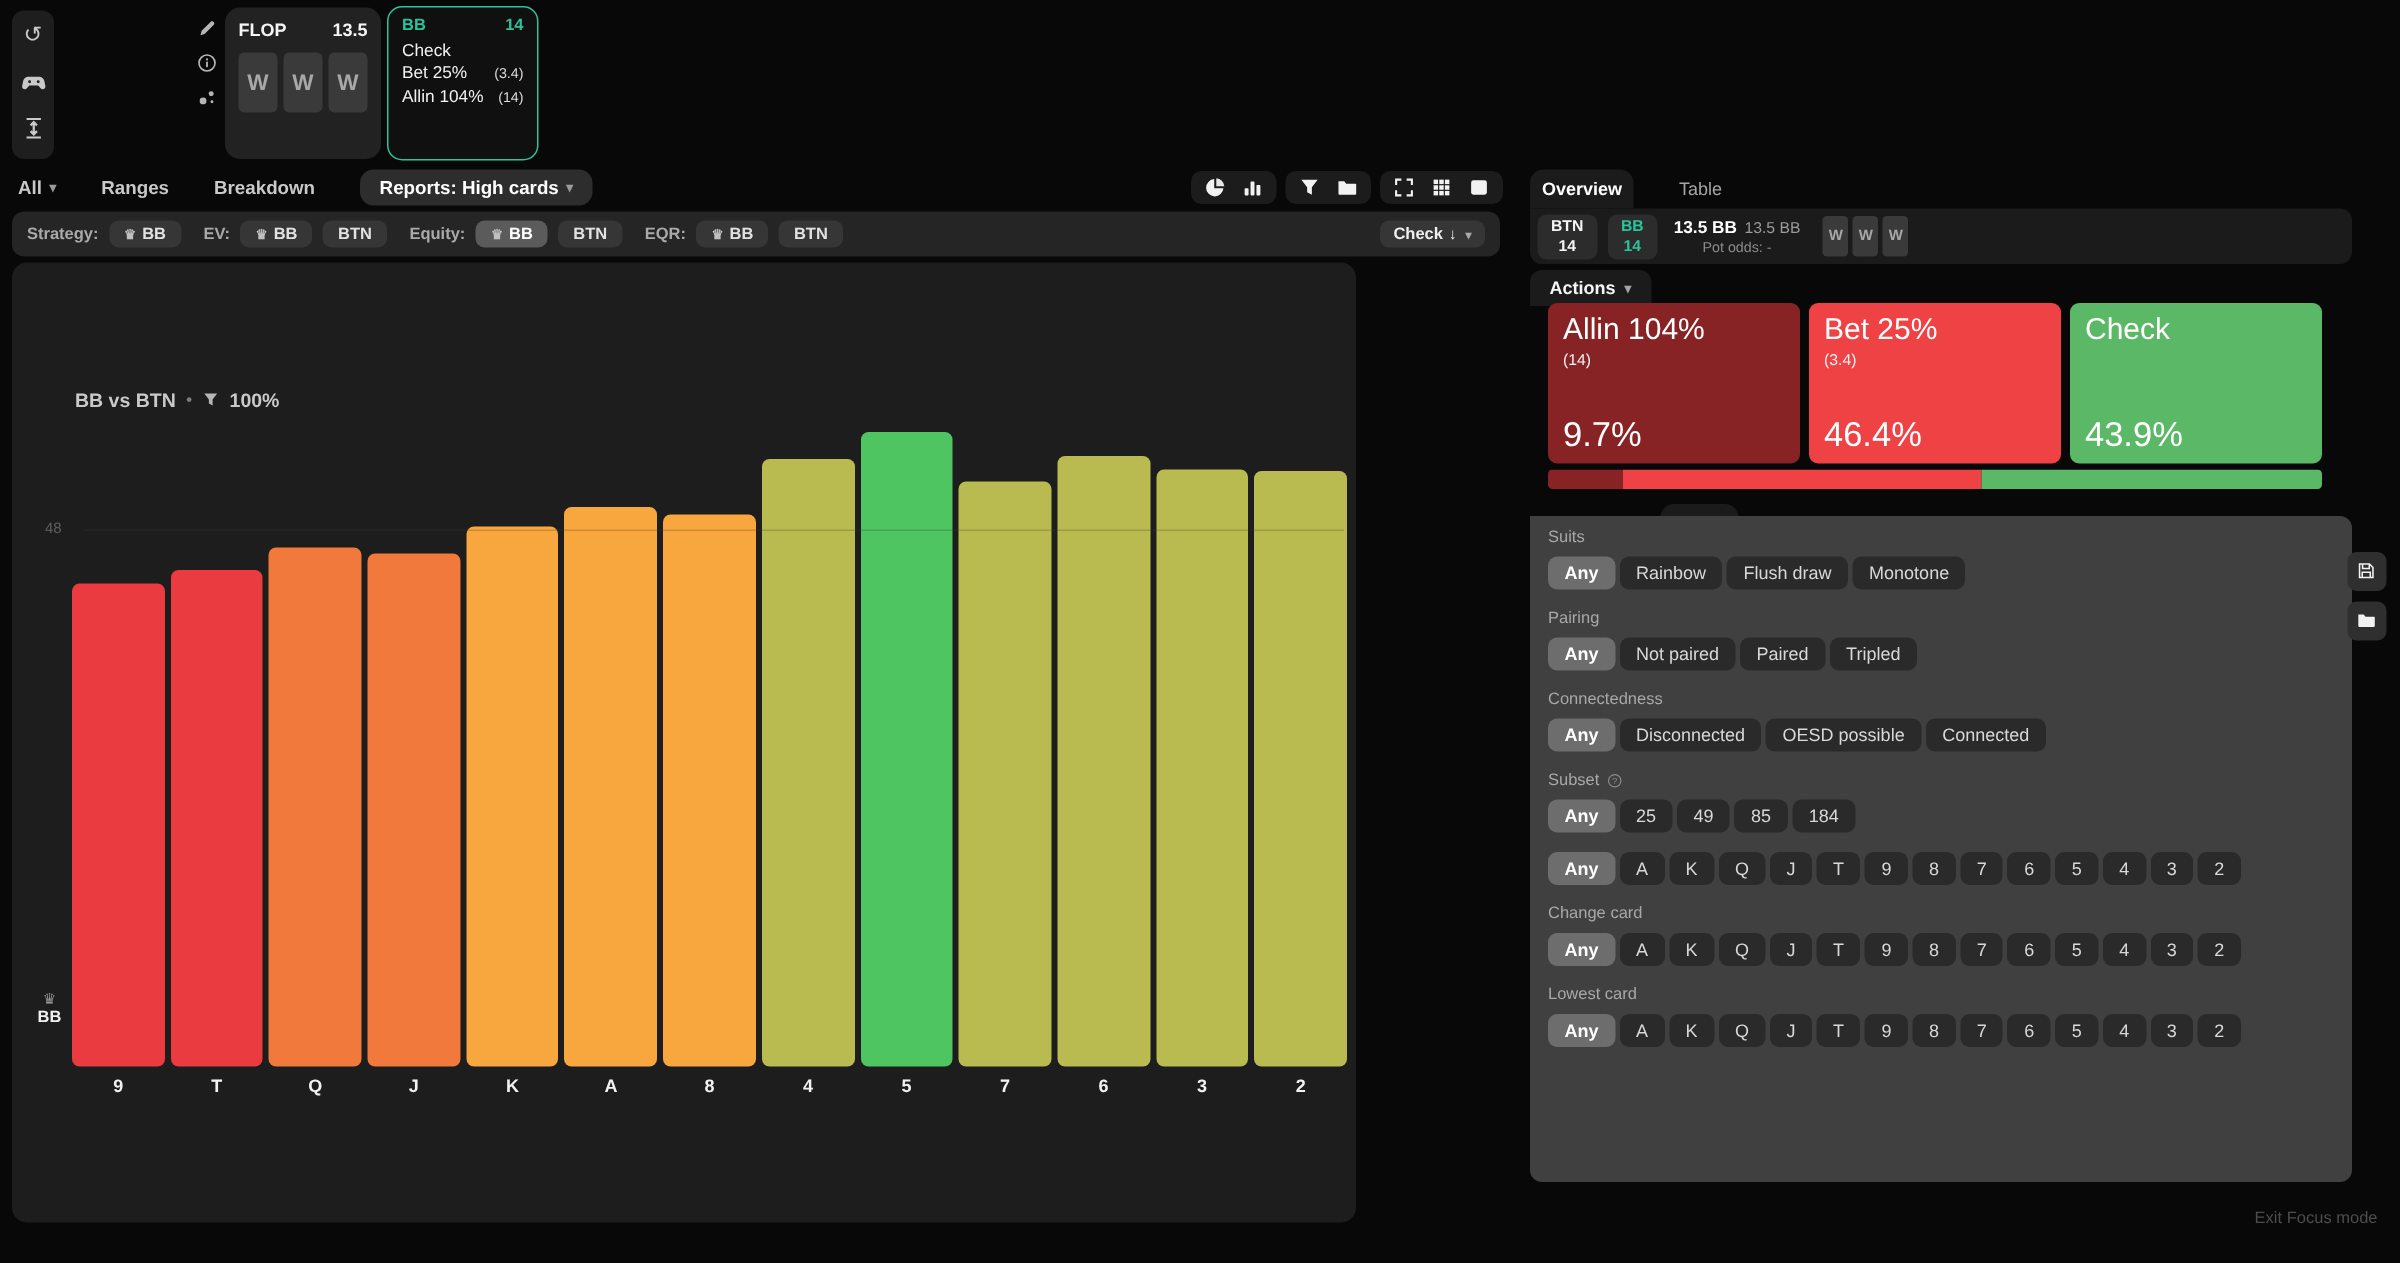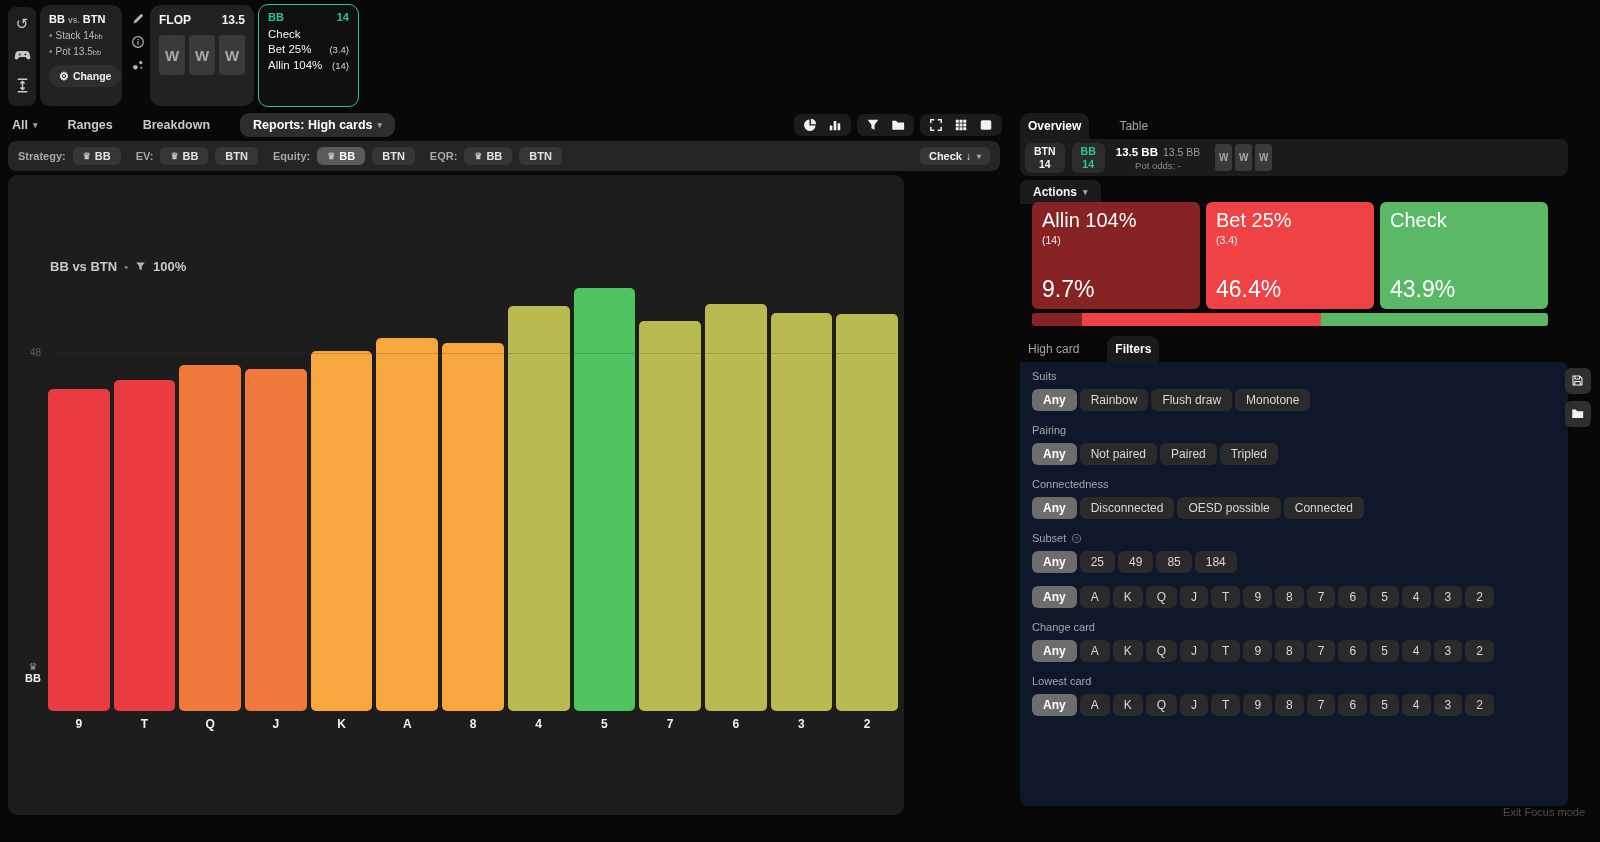--- a/index.html
+++ b/index.html
@@ -93,21 +93,21 @@
   .actions-tab .caret { font-size:9px; color:#a5a5a5; }
   .action-cards { position:absolute; left:20px; top:202px; width:516px; display:flex; gap:6px; }
   .acard { height:107px; border-radius:6px; padding:7px 10px; flex:1; position:relative; cursor:pointer; }
   .acard .a-title { font-size:20px; color:#ffffff; }
   .acard .a-detail { font-size:10.5px; color:#f2f2f2; margin-top:2px; }
   .acard .a-freq { position:absolute; left:10px; bottom:6px; font-size:23px; color:#ffffff; }
   .freq-bar { position:absolute; left:20px; top:313px; width:516px; height:13px; border-radius:3px; overflow:hidden; display:flex; }
   .freq-seg { height:100%; }
 
   .flt-tabs { position:absolute; left:8px; top:336px; display:flex; align-items:flex-end; gap:20px; height:26px; }
-  .flt-panel { position:absolute; left:8px; top:362px; width:548px; height:444px; background:#0f172a; border-radius:0 8px 8px 8px; padding:8px 12px; }
+  .flt-panel { position:absolute; left:8px; top:344px; width:548px; height:444px; background:#404040; border-radius:0 8px 8px 8px; padding:8px 12px; }
   .fgroup { margin-bottom:13px; }
   .fg-label { font-size:11px; color:#a8a8a8; margin-bottom:7px; display:flex; align-items:center; gap:5px; }
   .fg-label .help { width:11px; height:11px; color:#8a8a8a; cursor:pointer; }
   .fg-label .help svg { width:11px; height:11px; display:block; }
   .fg-opts { display:flex; gap:3px; }
   .fbtn { background:#2a2a2a; border:none; border-radius:6px; color:#d8d8d8; font-size:12px; padding:4px 11px; font-family:inherit; cursor:pointer; white-space:nowrap; }
   .fbtn.sel { background:#6d6d6d; color:#ffffff; font-weight:700; }
   .flt-side { position:absolute; right:9px; top:368px; display:flex; flex-direction:column; gap:7px; }
   .side-btn { width:26px; height:26px; background:#2f2f2f; border-radius:6px; display:flex; align-items:center; justify-content:center; color:#f0f0f0; cursor:pointer; }
   .side-btn svg { width:13px; height:13px; }
@@ -128,37 +128,20 @@
           <circle cx="10.8" cy="8" r="0.9" fill="#1e1e1e"></circle>
         </svg>
       </span>
     <span class="ricon">
         <svg viewBox="0 0 16 16" fill="none" stroke="currentColor" stroke-width="1.4">
           <path d="M3.5 2.2h9M3.5 13.8h9M8 4.4v7.2M6 6.2 8 4.2l2 2M6 9.8l2 2 2-2"></path>
         </svg>
       </span>
   </div>
 
-  <div class="match-panel">
-    <div class="mp-title">
-      <span>BB</span>
-      <span class="vs">vs.</span>
-      <span>BTN</span>
-    </div>
-    <div class="mp-line">
-      <span class="bullet">•</span><span>Stack 14</span><span class="unit">bb</span>
-    </div>
-    <div class="mp-line">
-      <span class="bullet">•</span><span>Pot 13.5</span><span class="unit">bb</span>
-    </div>
-    <button class="change-btn">
-      <span class="gear">⚙</span>
-      <span>Change</span>
-    </button>
-  </div>
 
   <div class="tool-col">
     <span class="ricon">
         <svg viewBox="0 0 16 16" fill="currentColor">
           <path d="M3 13.2l.9-3.4 7-7c.5-.5 1.4-.5 1.9 0l.4.4c.5.5.5 1.4 0 1.9l-7 7z"></path>
         </svg>
       </span>
     <span class="ricon">
         <svg viewBox="0 0 16 16">
           <circle cx="8" cy="8" r="6.1" stroke="currentColor" stroke-width="1.3" fill="none"></circle>

